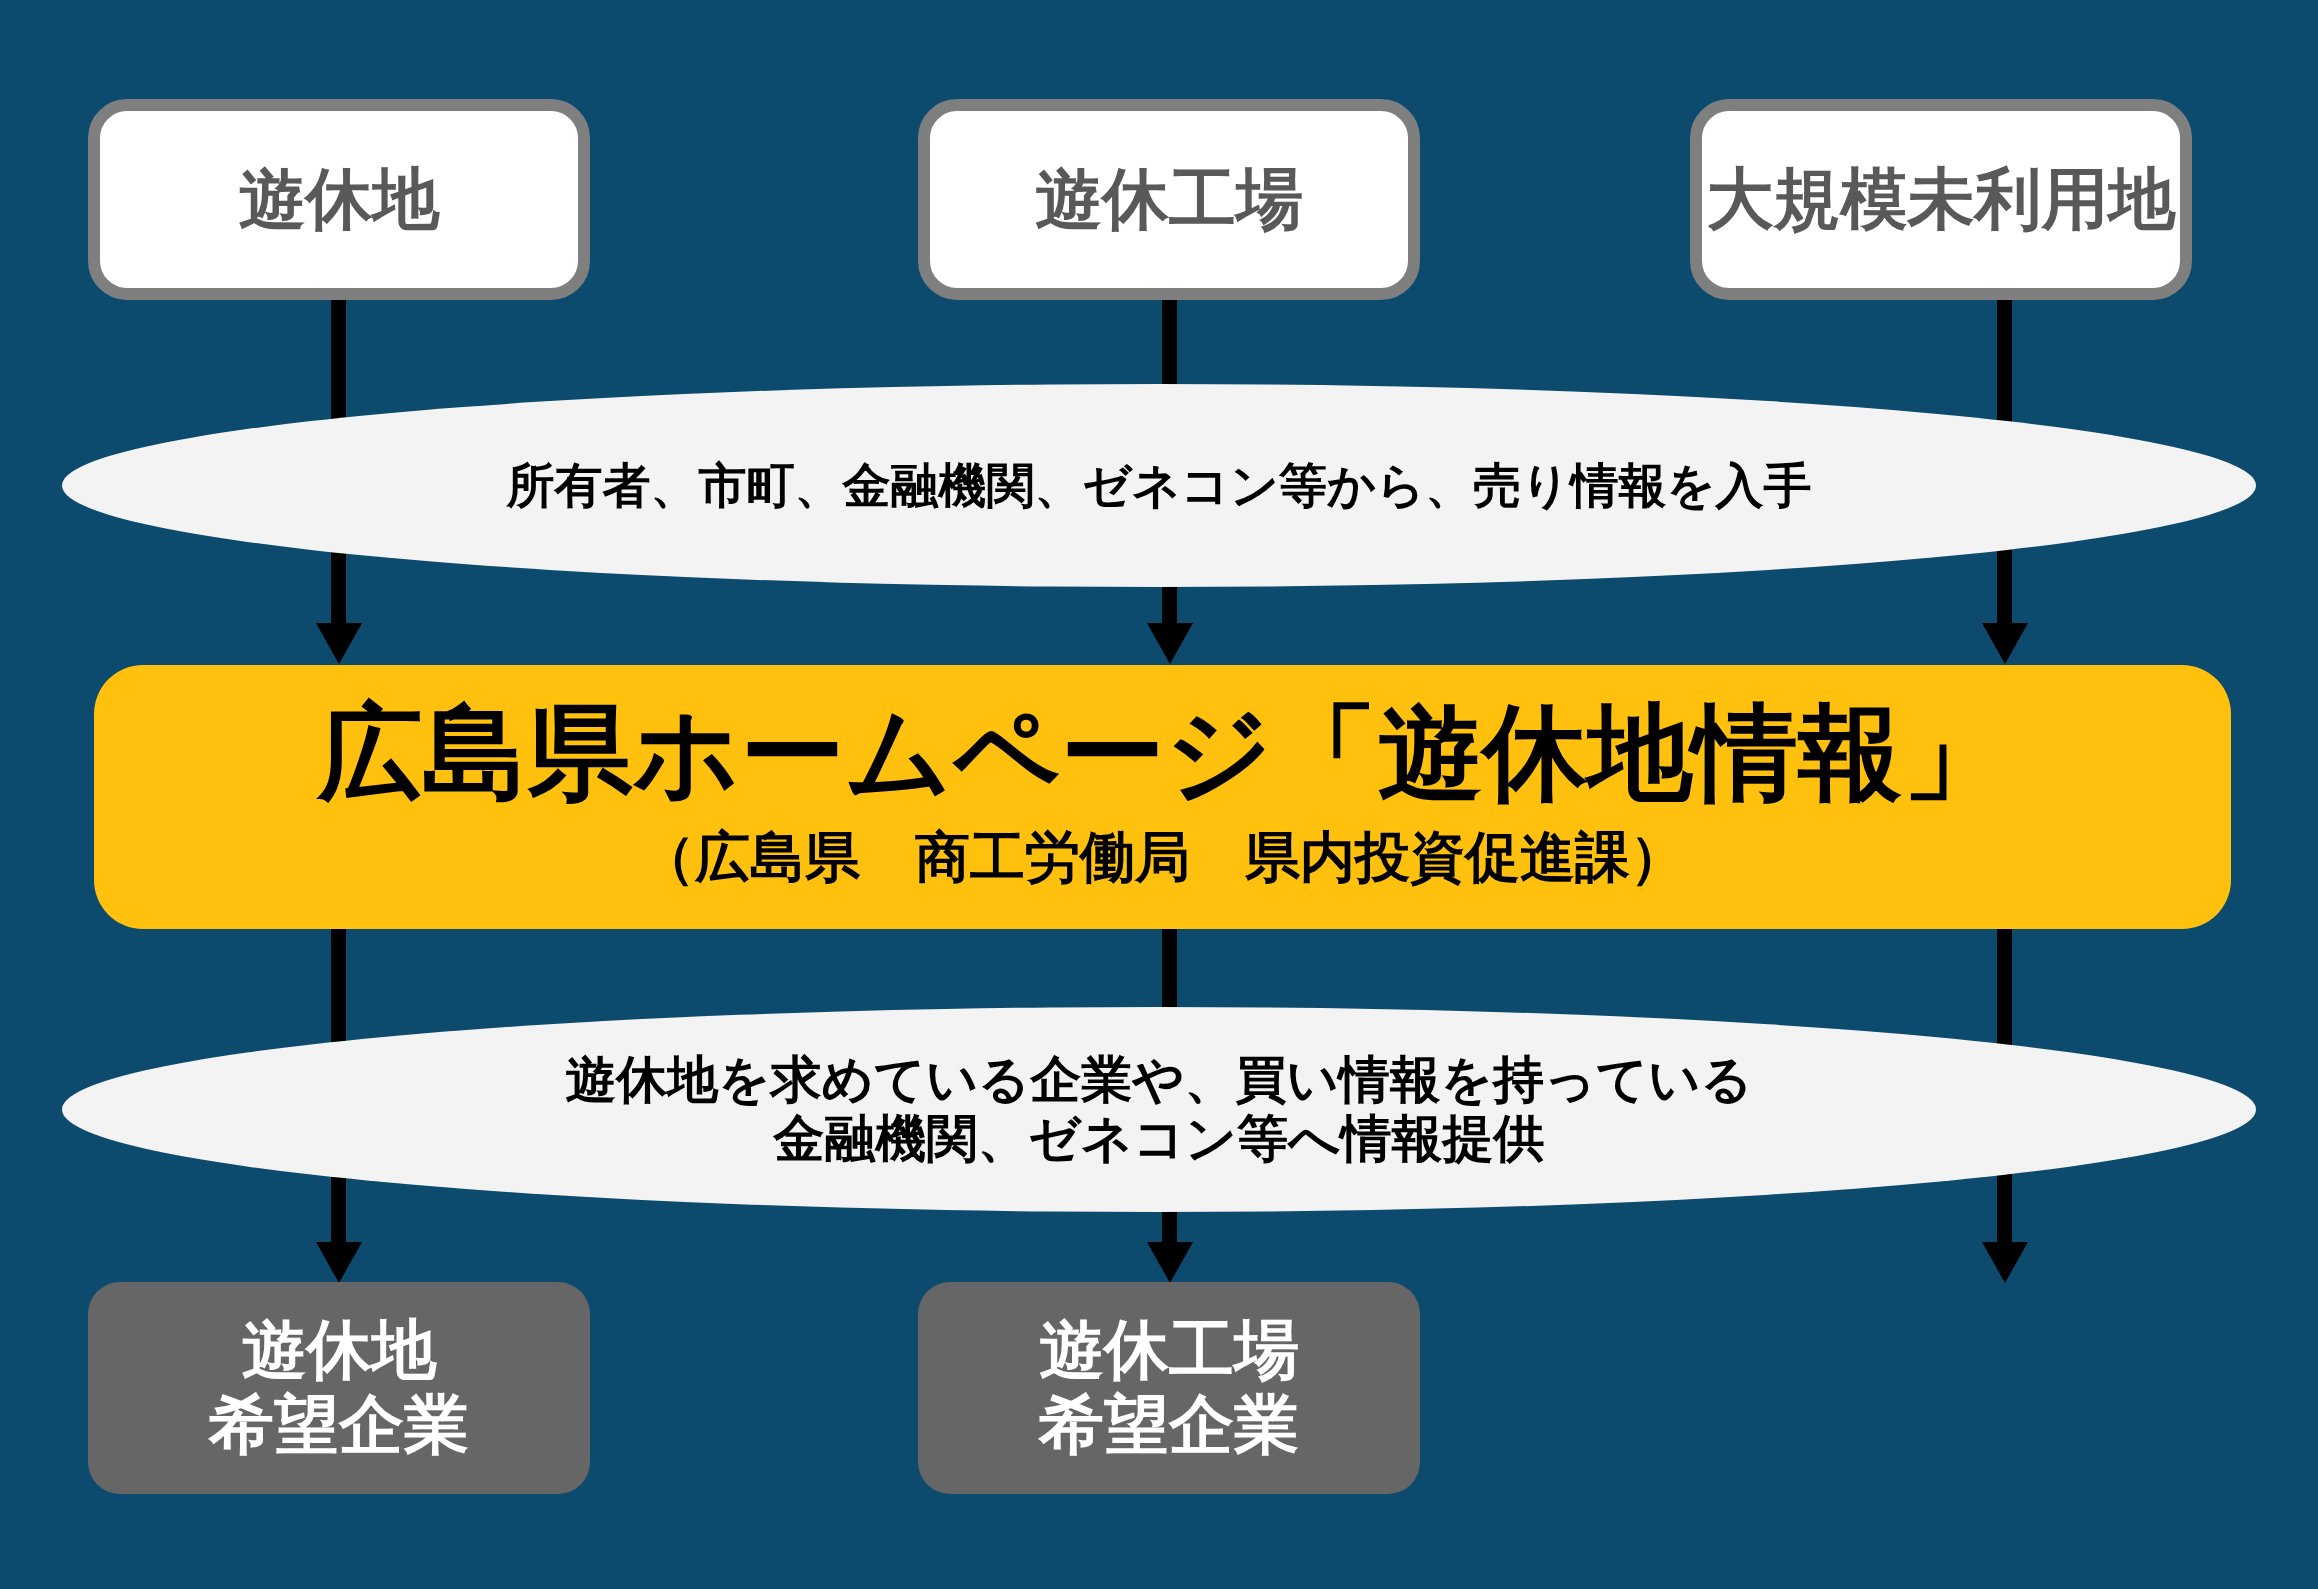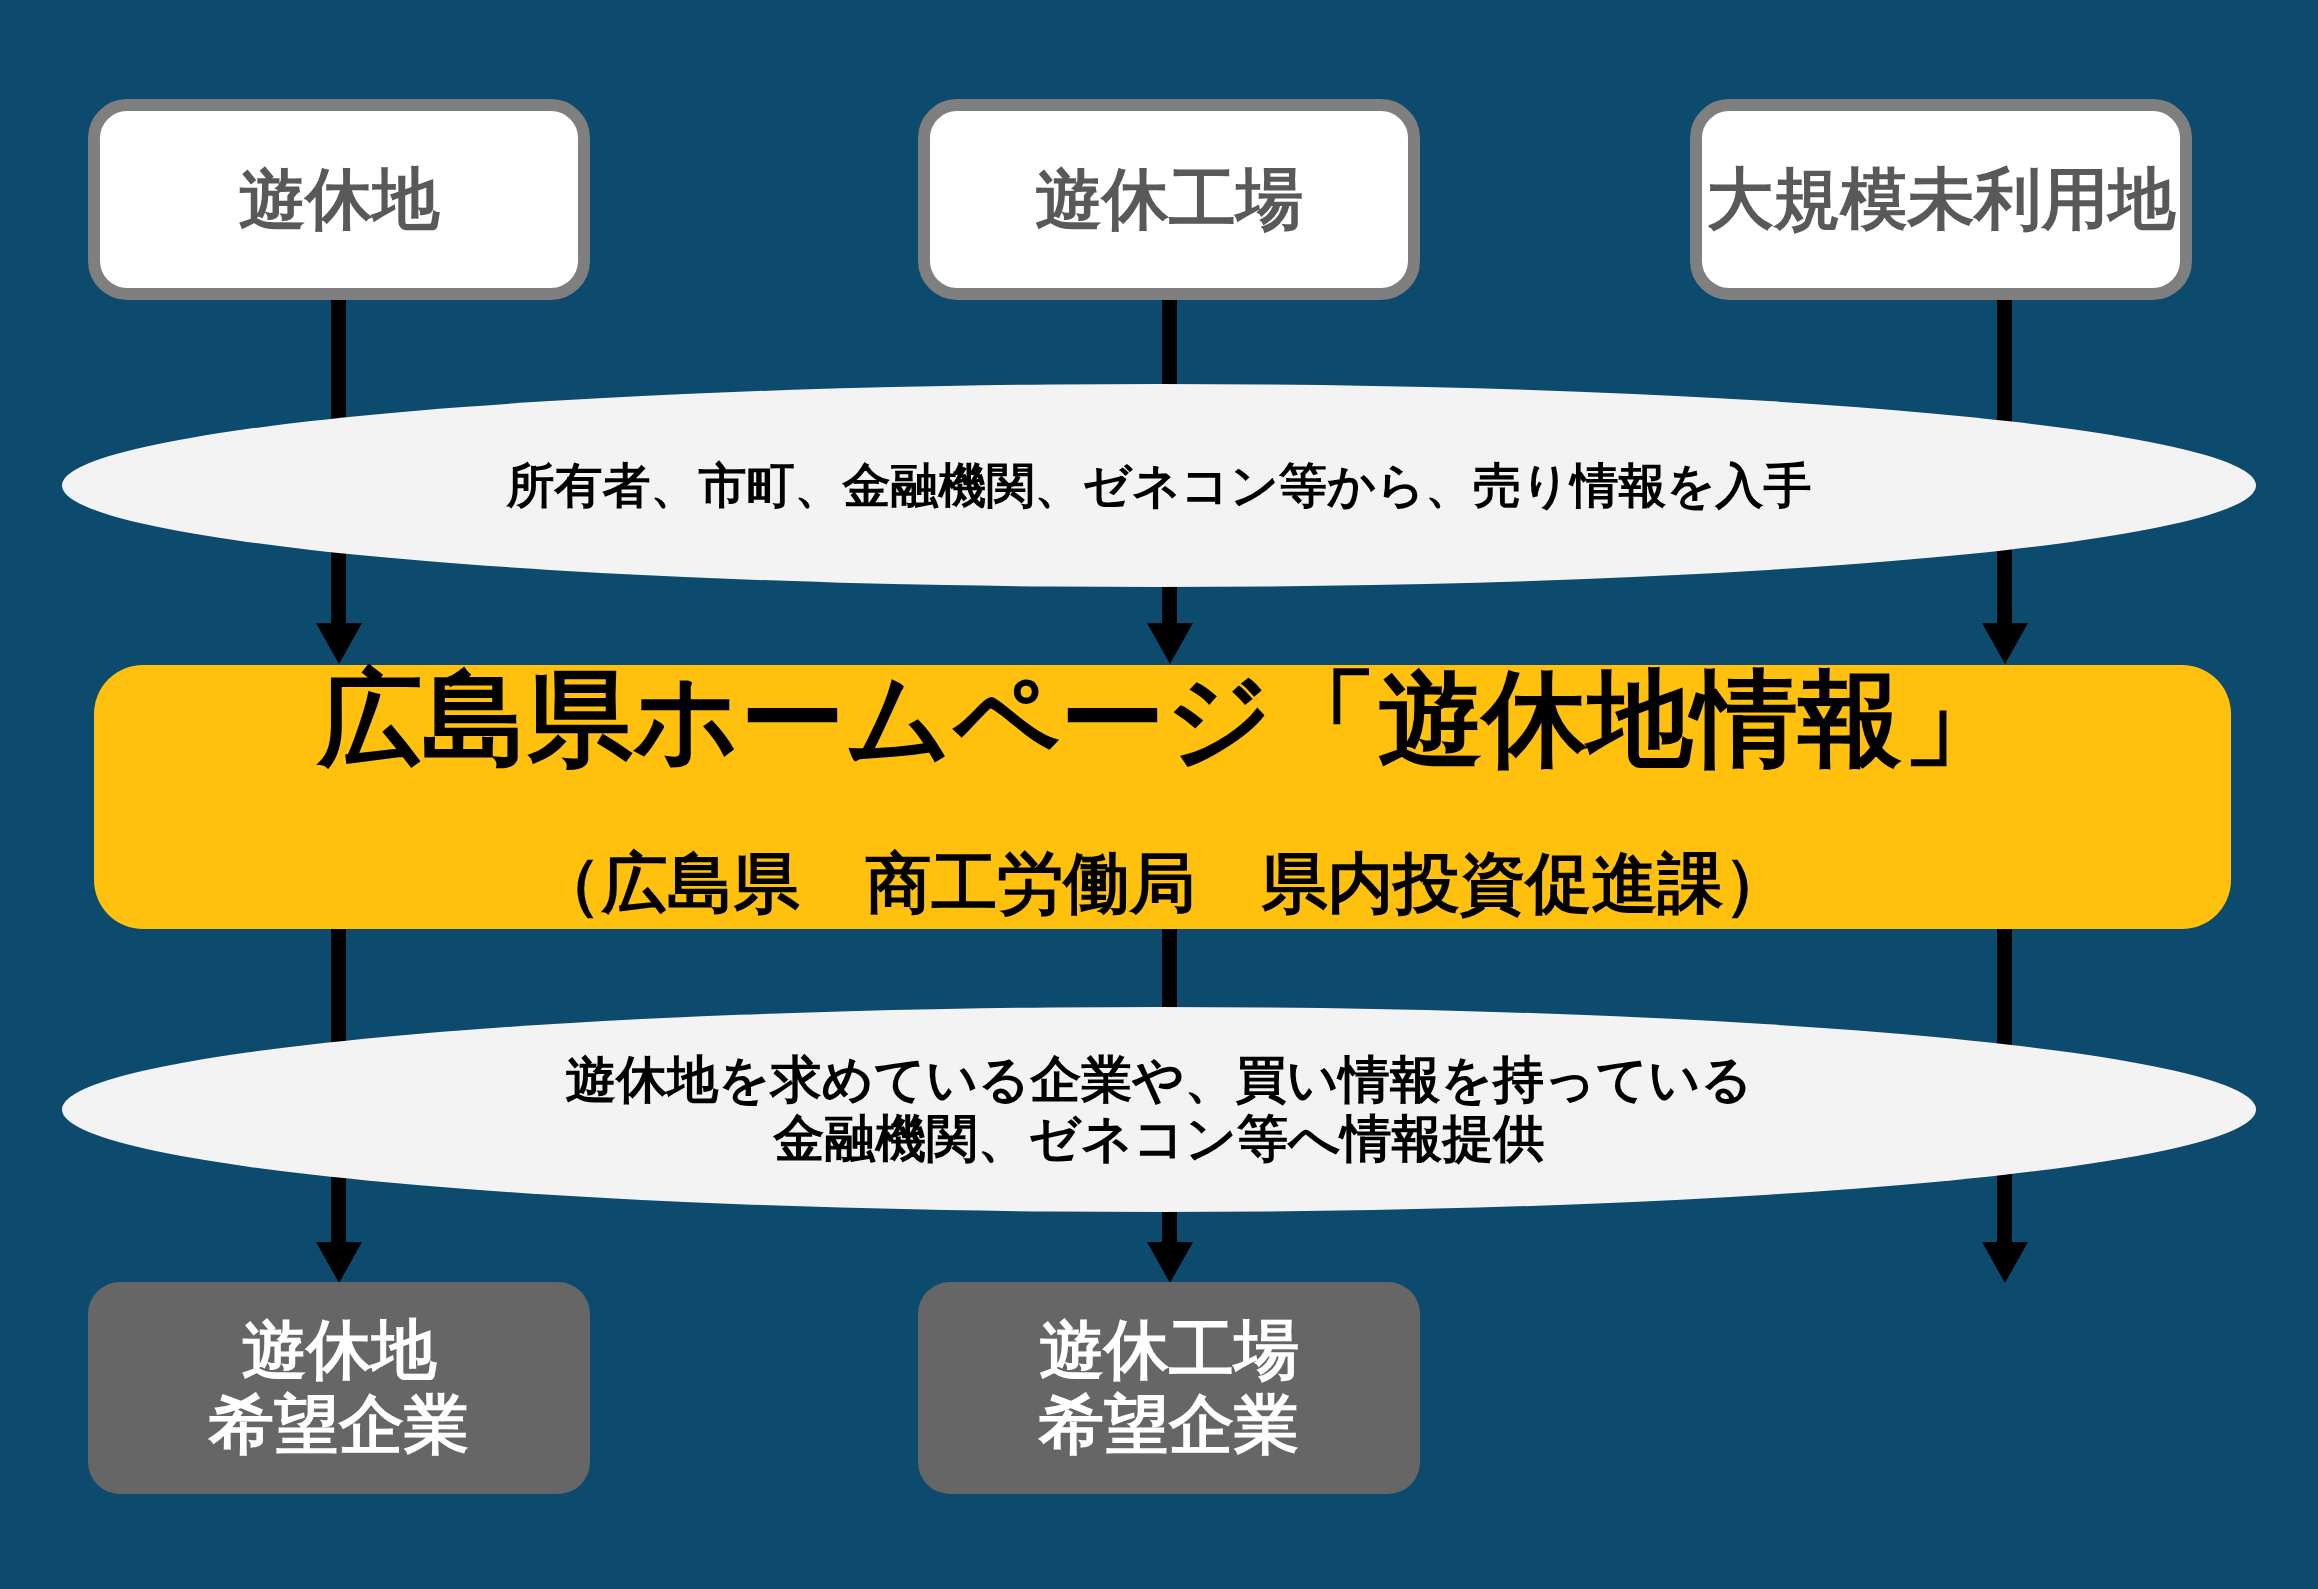--- a/index.html
+++ b/index.html
@@ -83,28 +83,28 @@
     position: absolute;
     left: 94px;
     top: 665px;
     width: 2137px;
     height: 264px;
     background: #ffc10d;
     border-radius: 49px;
     display: flex;
     flex-direction: column;
     align-items: center;
-    justify-content: space-between;
+    justify-content: center;
     text-align: center;
     z-index: 2;
     color: #000000;
     white-space: nowrap;
   }
   .hub-title { font-size: 105px; line-height: 1.05; }
-  .hub-subtitle { font-size: 66px; margin-top: 12.7px; }
+  .hub-subtitle { font-size: 55px; margin-top: 12.7px; }
 
   
   .arrow {
     position: absolute;
     width: 47px;
     display: flex;
     flex-direction: column;
     align-items: center;
     z-index: 1;
   }

